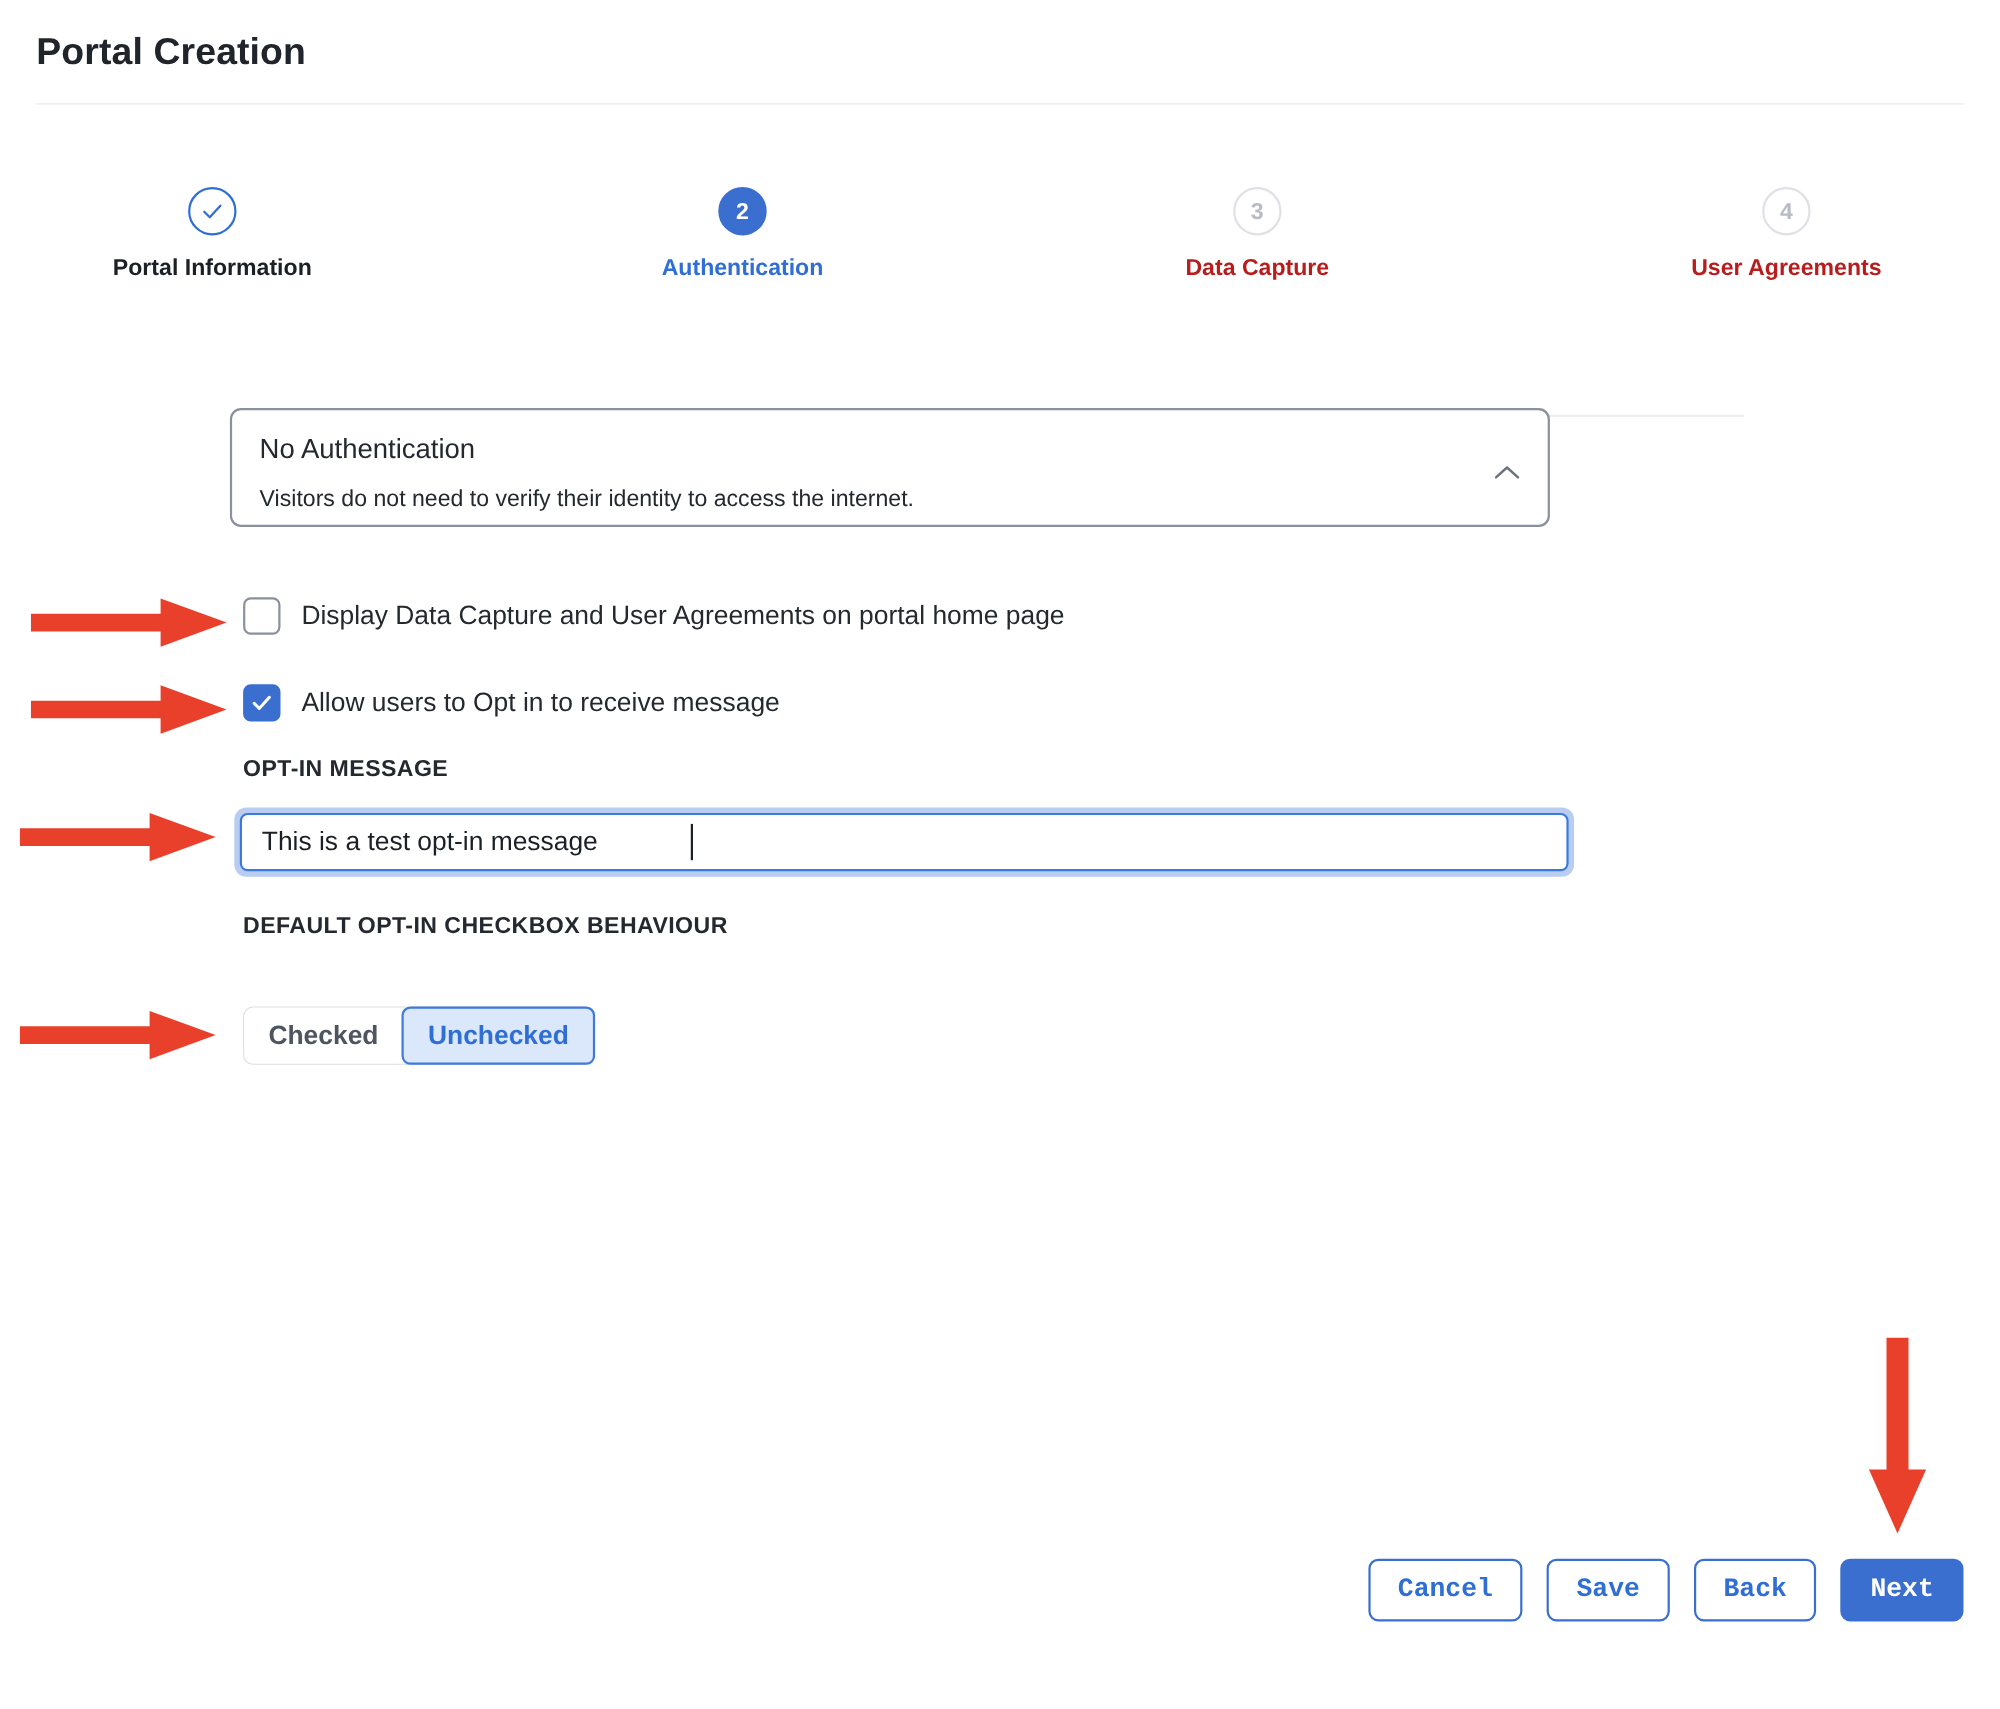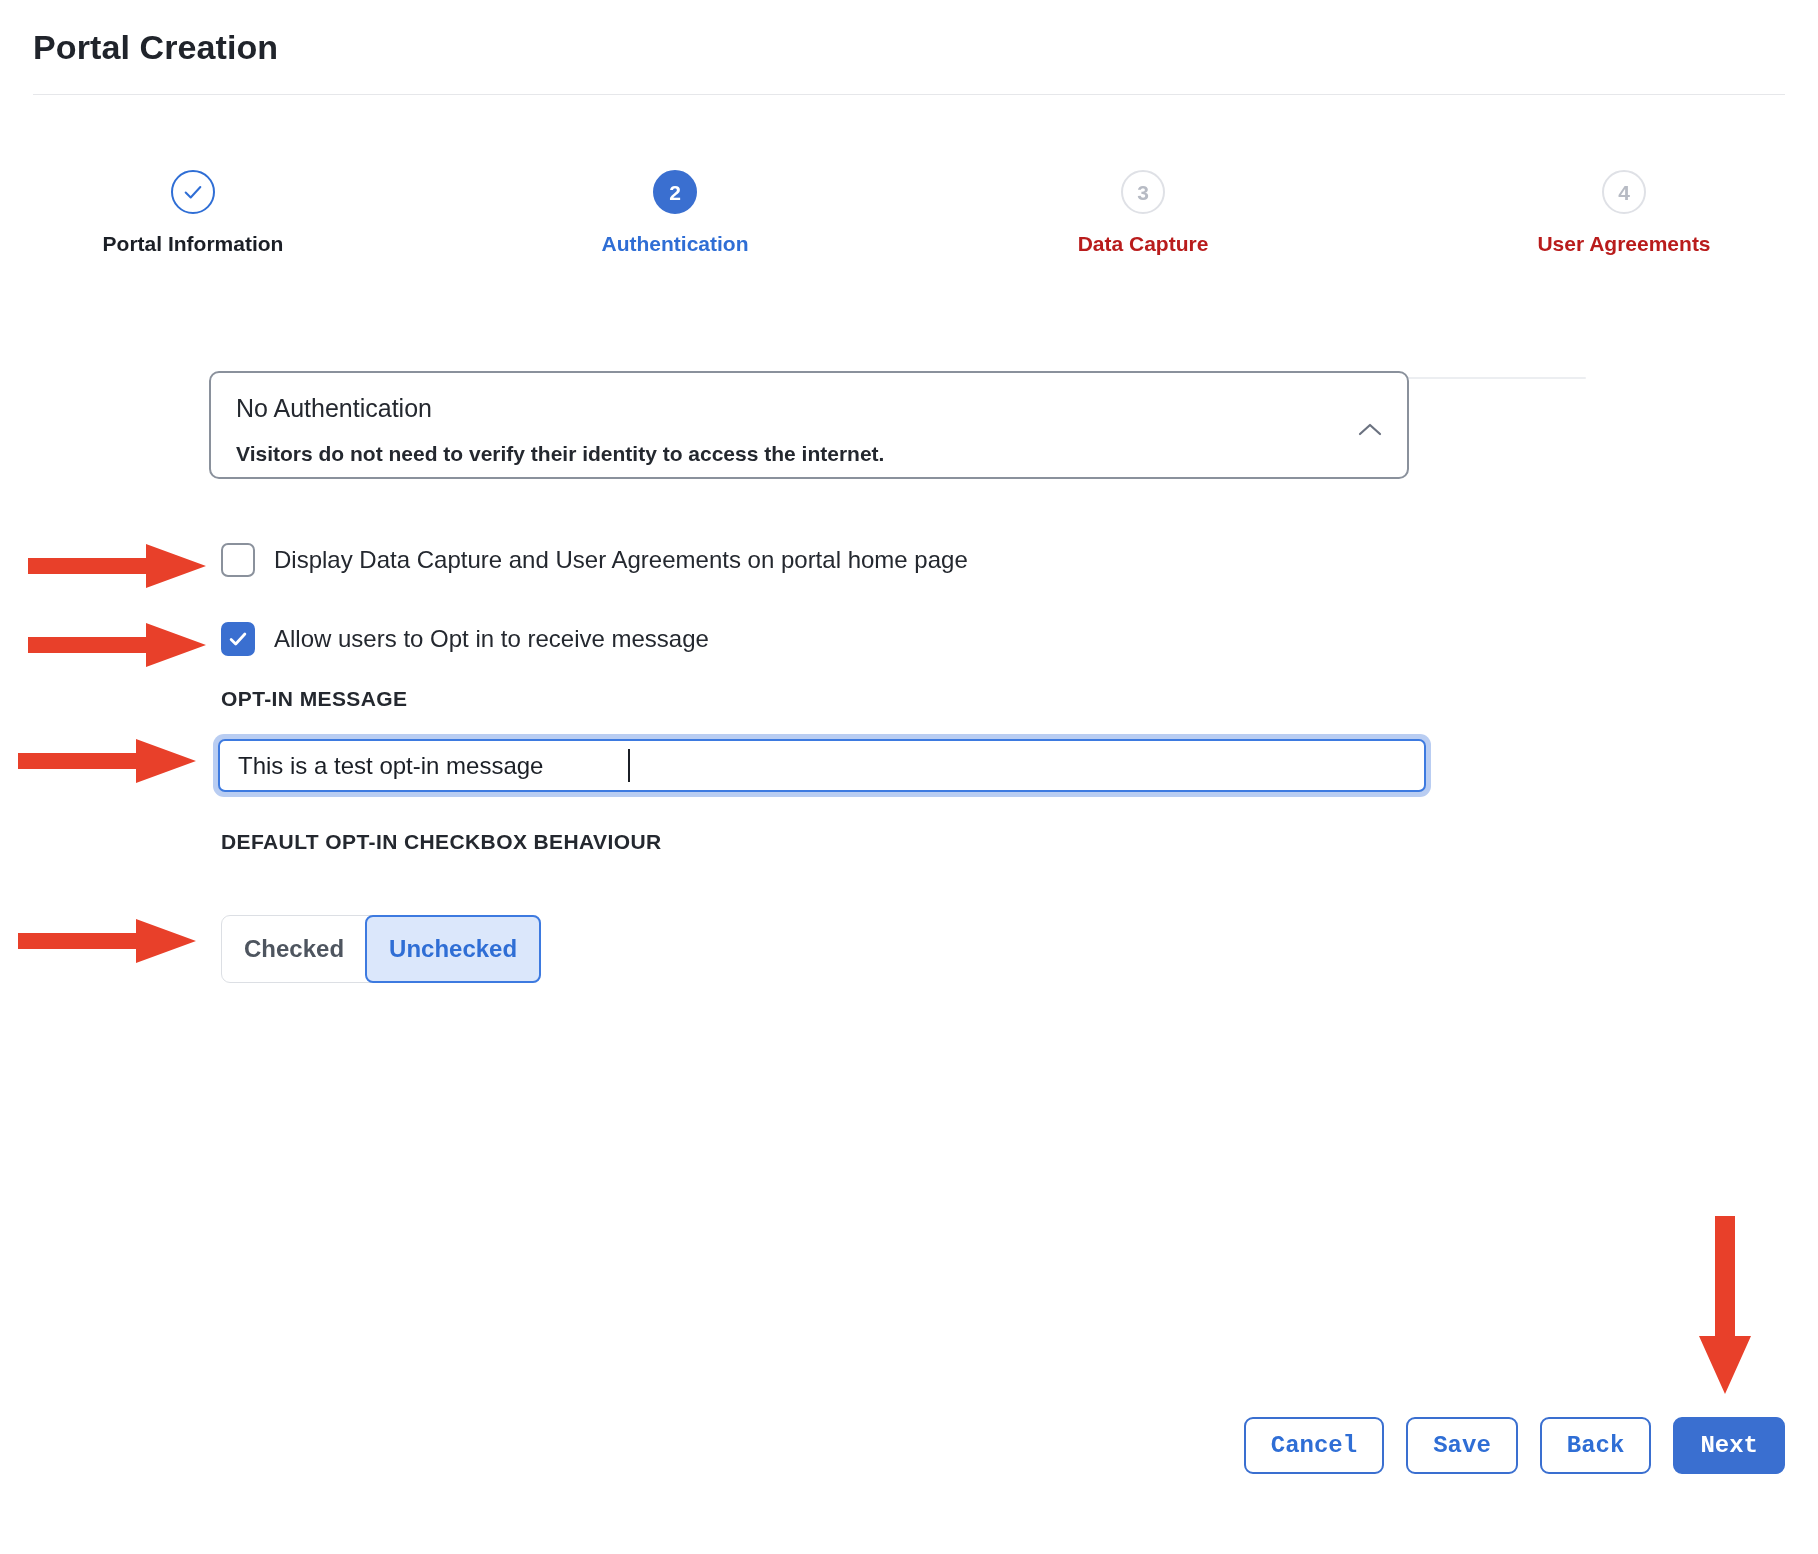--- a/index.html
+++ b/index.html
@@ -121,21 +121,21 @@
     color: #24282f;
     font-weight: 400;
     white-space: nowrap;
   }
   .auth-desc {
     position: absolute;
     left: 25px;
     top: 69px;
     font-size: 21px;
     color: #24282f;
-    font-weight: 700;
+    font-weight: 400;
     white-space: nowrap;
   }
   .chevron-btn {
     position: absolute;
     right: 20px;
     top: 44px;
     width: 34px;
     height: 26px;
     display: flex;
     align-items: center;
@@ -217,21 +217,21 @@
     width: 2px;
     height: 33px;
     background: #1b1f26;
   }
 
   
   .segmented {
     position: absolute;
     left: 221px;
     top: 915px;
-    height: 68px;
+    height: 53px;
     display: flex;
     box-sizing: border-box;
     border-radius: 9px;
     background: #ffffff;
     border: 1px solid #dcdfe4;
   }
   .seg-btn {
     box-sizing: border-box;
     display: flex;
     align-items: center;

